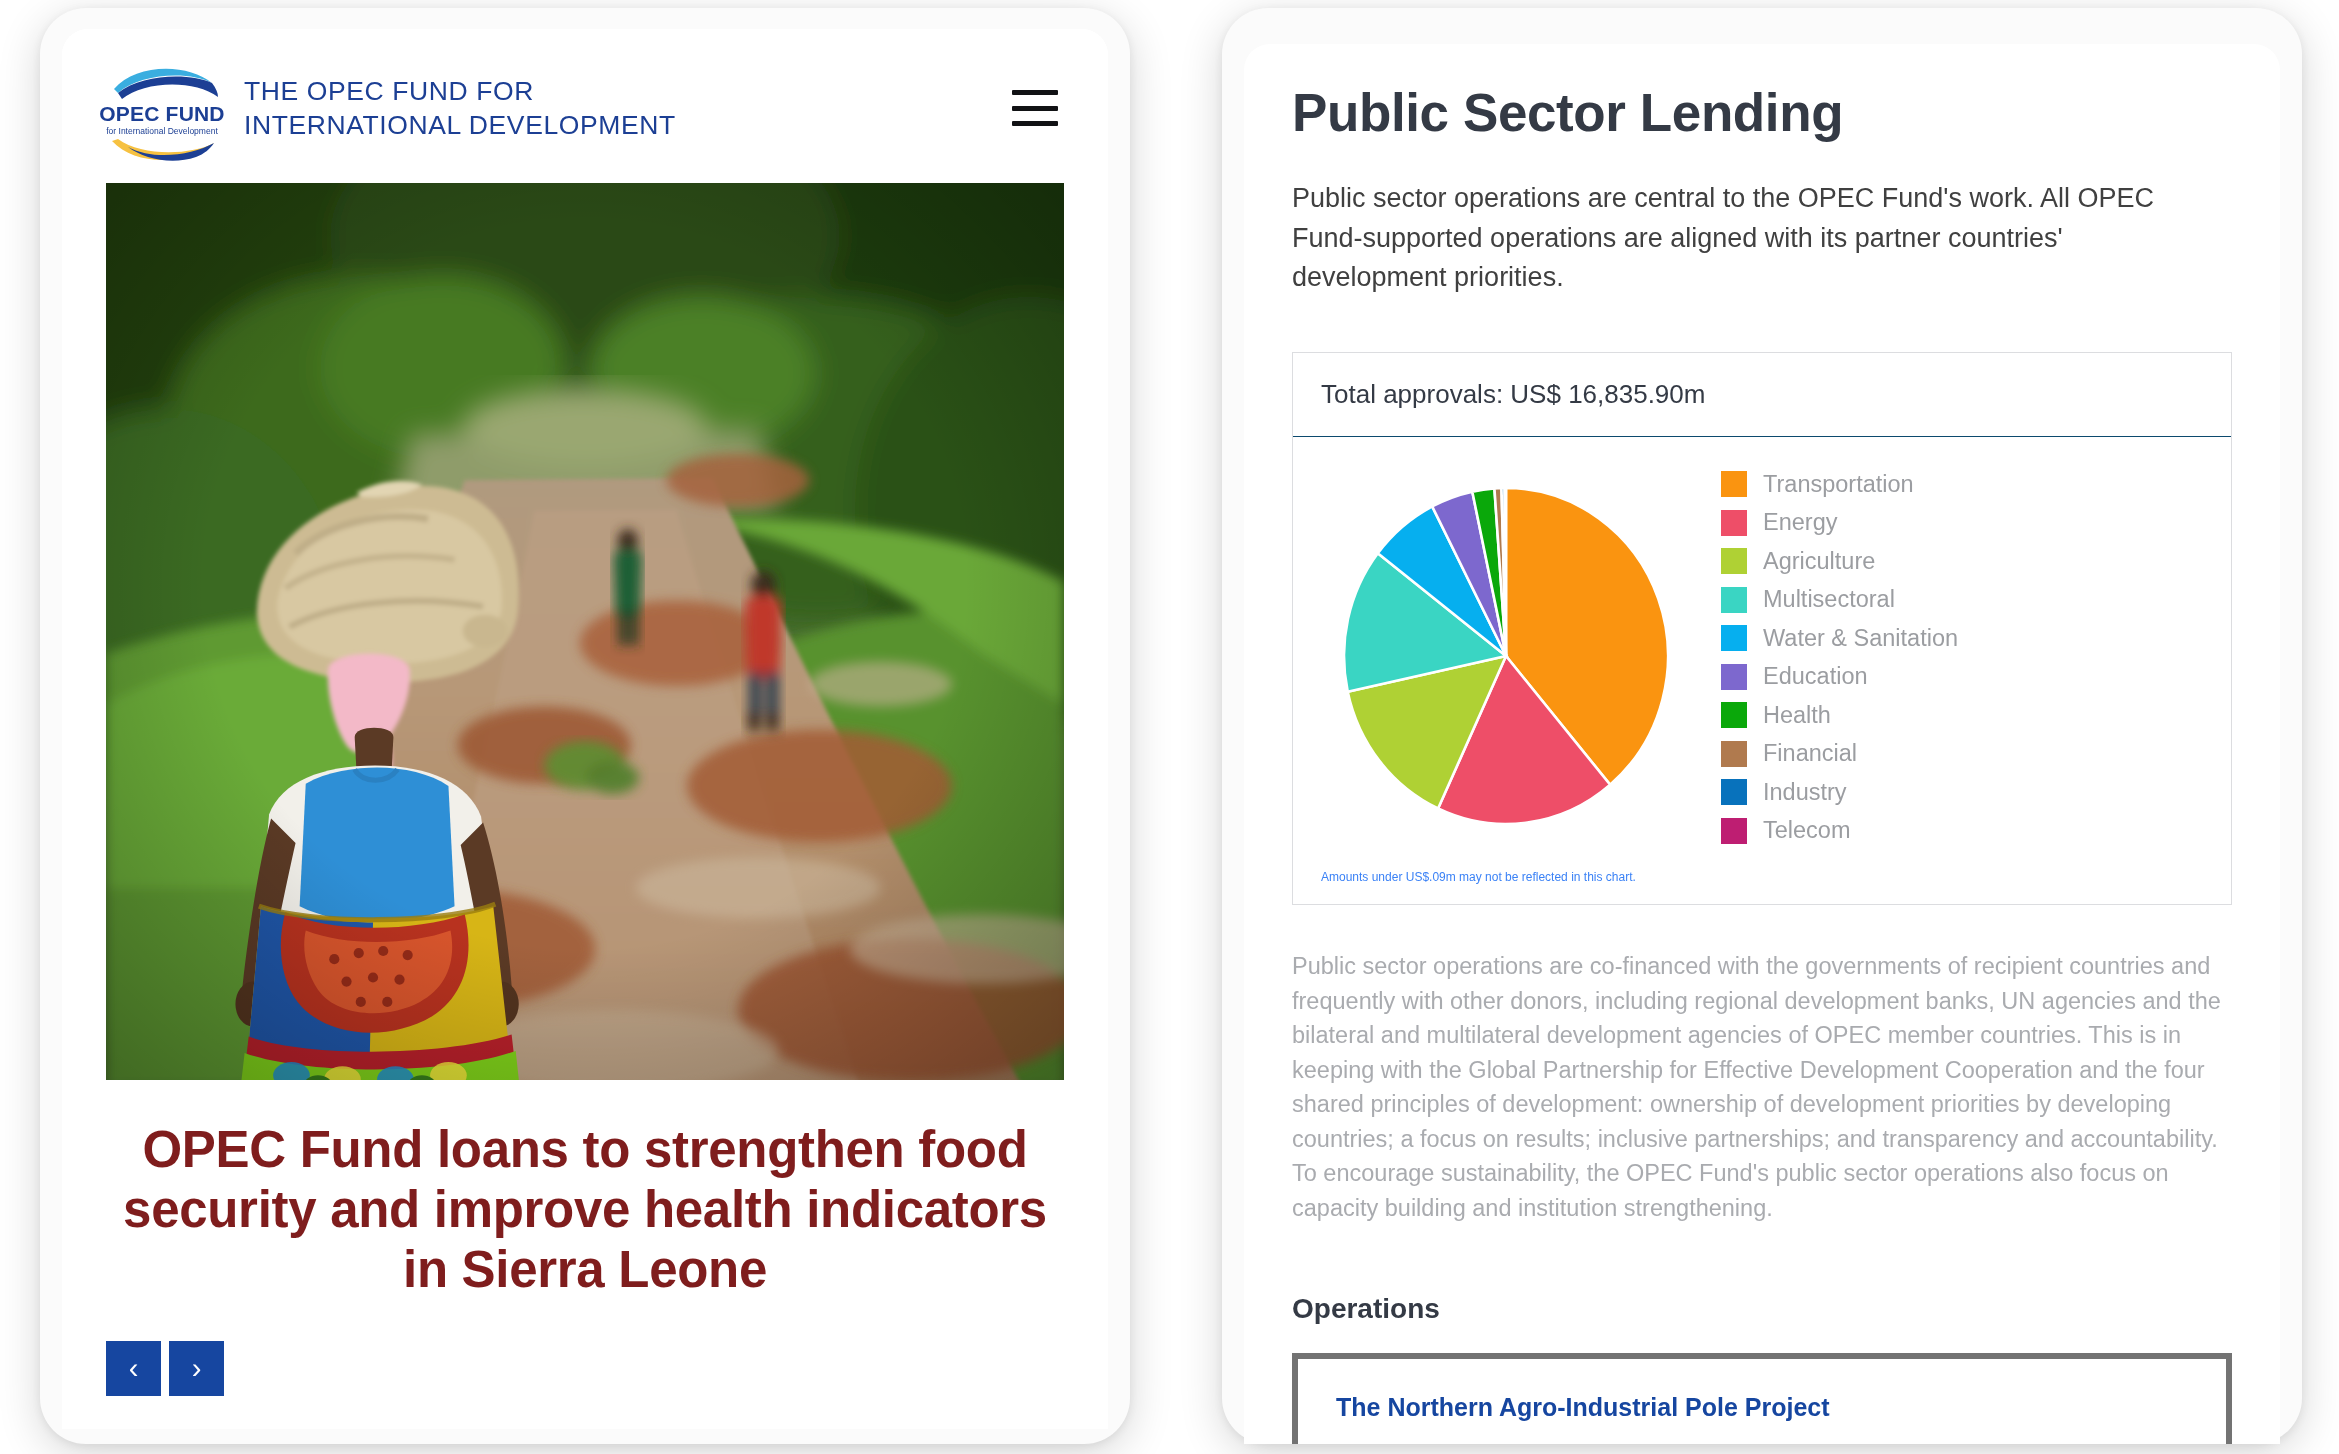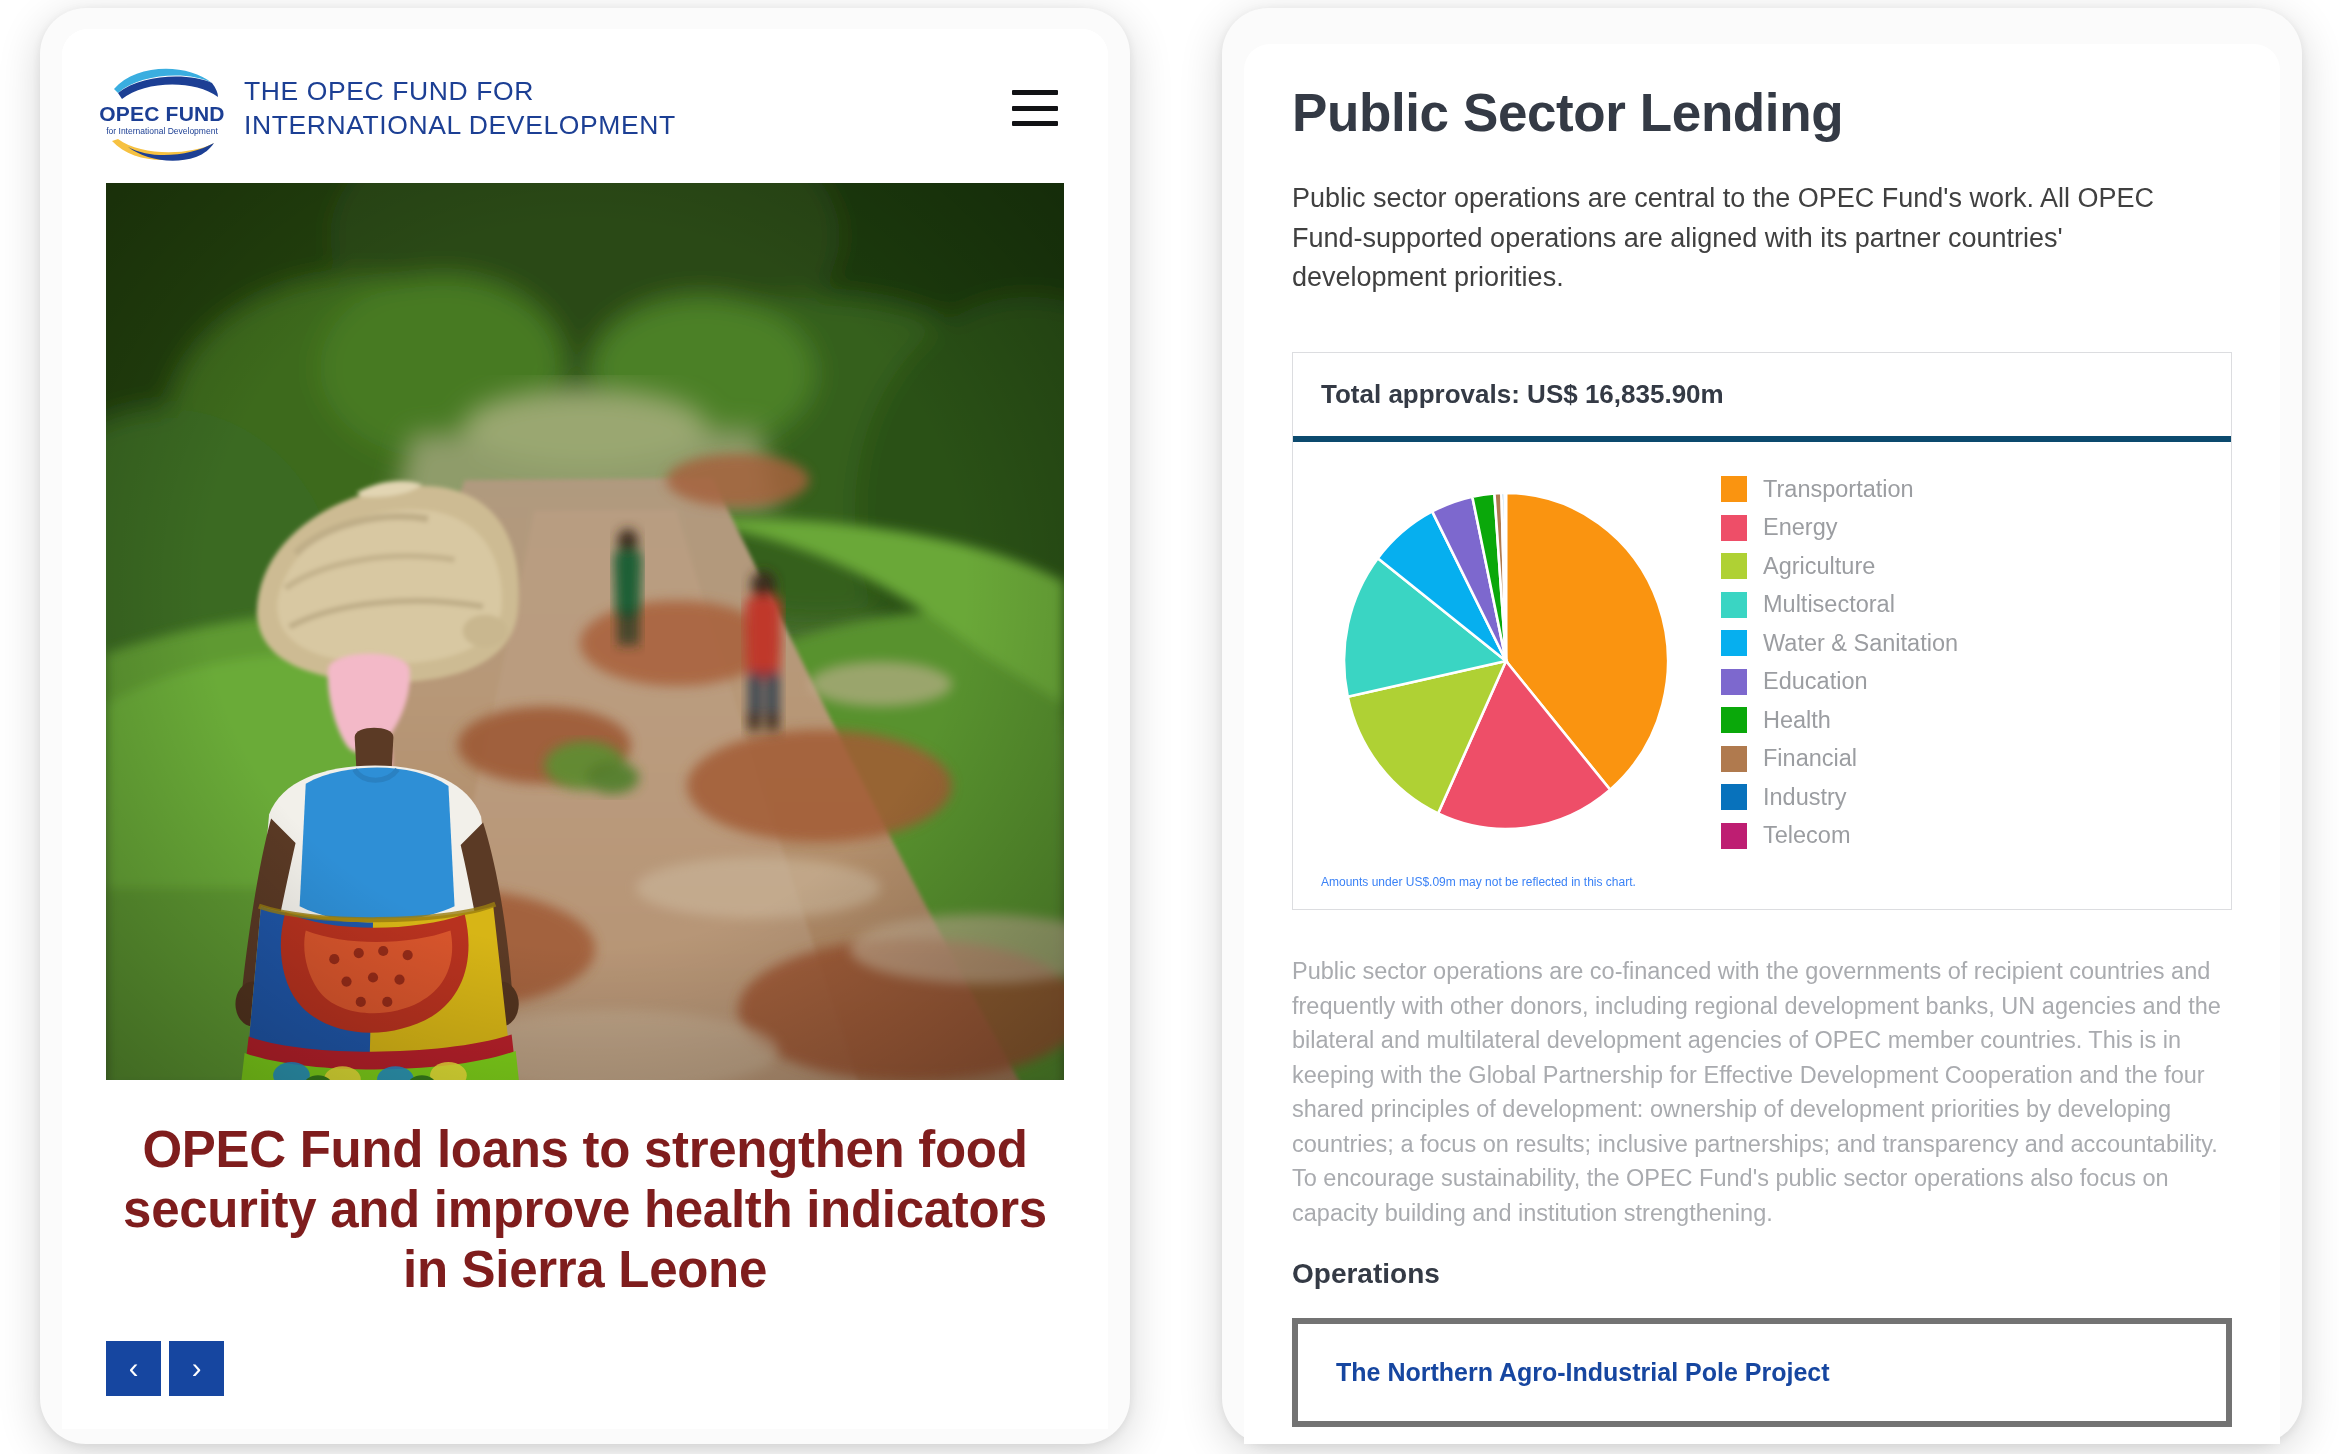--- a/index.html
+++ b/index.html
@@ -155,23 +155,23 @@
   }
 
   
   .chart-card {
     border: 1px solid #dcdde0;
     background: #ffffff;
     margin-bottom: 44px;
   }
   .chart-card-head {
     padding: 26px 28px;
-    border-bottom: 6px solid #0c4a6e;
-    font-family: "Liberation Sans", sans-serif;
-    font-weight: bold;
+    border-bottom: 1px solid #0c4a6e;
+    font-family: "Liberation Sans", sans-serif;
+    font-weight: normal;
     font-size: 26px;
     color: #343a45;
   }
   .chart-card-body { padding: 26px 28px 20px 28px; }
 
   .chart-row { display: flex; align-items: center; gap: 30px; }
 
   .pie-box { flex: none; width: 370px; height: 352px; position: relative; }
   .pie-box svg { display: block; width: 370px; height: 352px; }
 
@@ -184,21 +184,21 @@
     margin-top: 22px;
     font-size: 12px;
     color: #3b82f6;
     font-family: "Liberation Sans", sans-serif;
   }
 
   .doc .body-copy {
     font-size: 23.5px;
     line-height: 1.47;
     color: #a9abaf;
-    margin-bottom: 28px;
+    margin-bottom: 68px;
     max-width: 930px;
   }
 
   .op-card {
     border: 6px solid #737373;
     background: #ffffff;
     padding: 34px 38px;
     margin-top: 28px;
   }
   .op-link {

